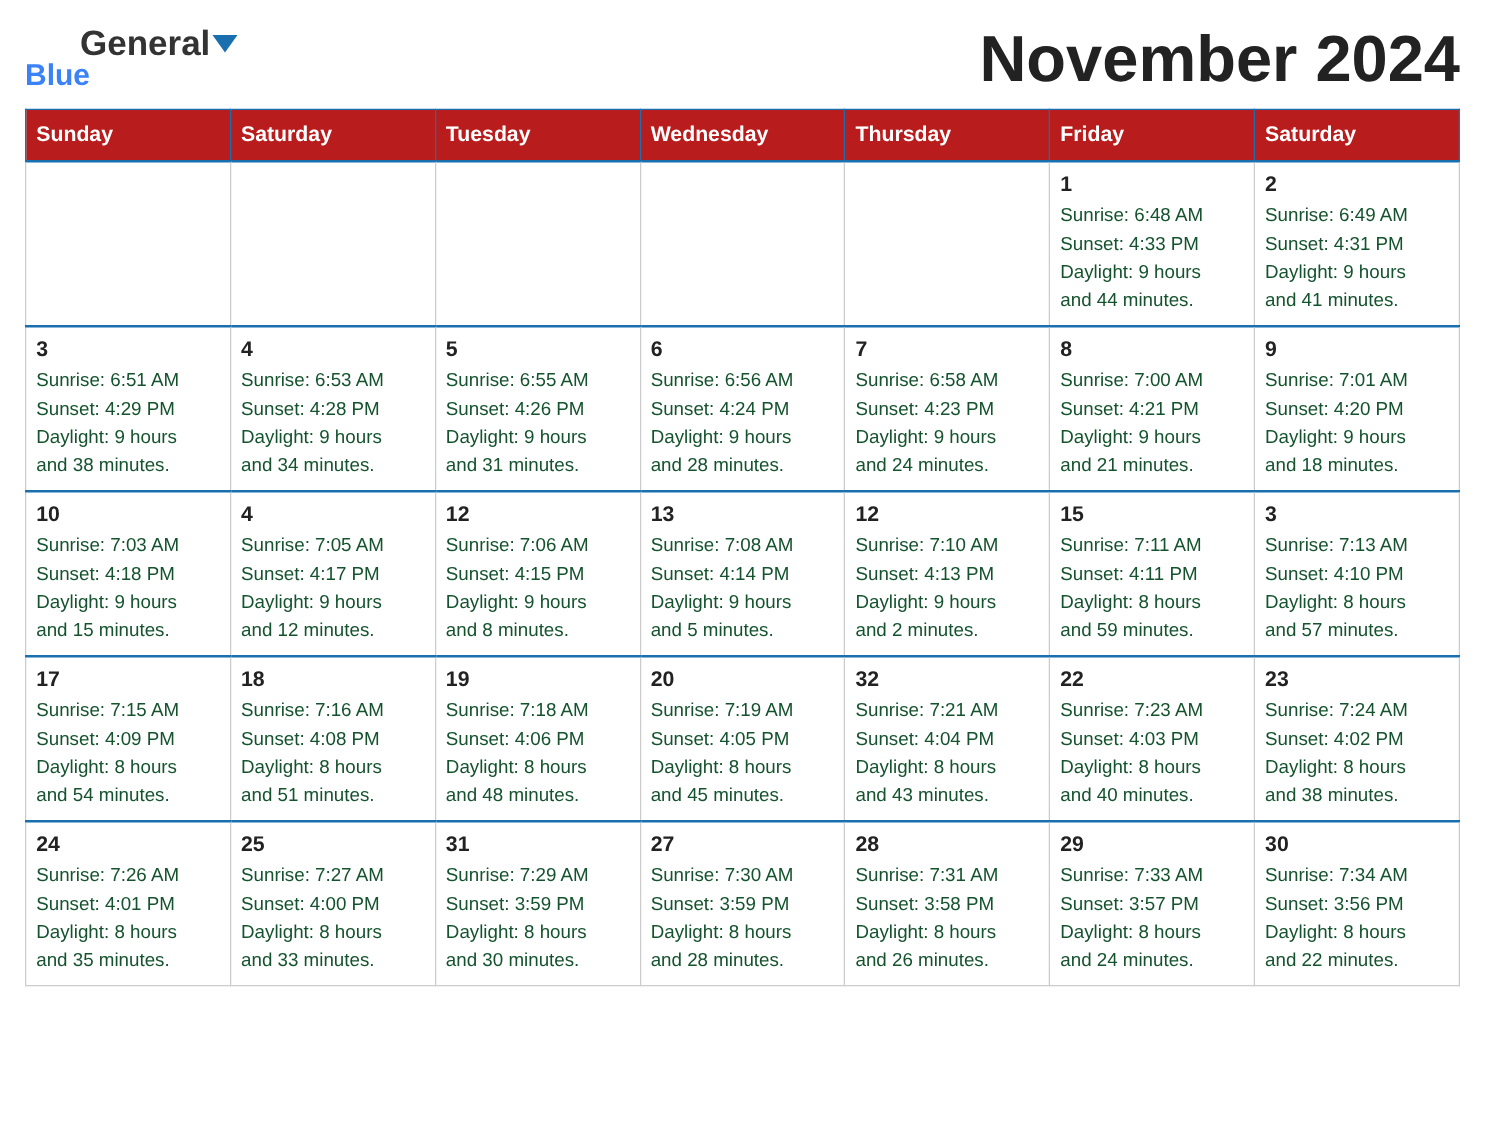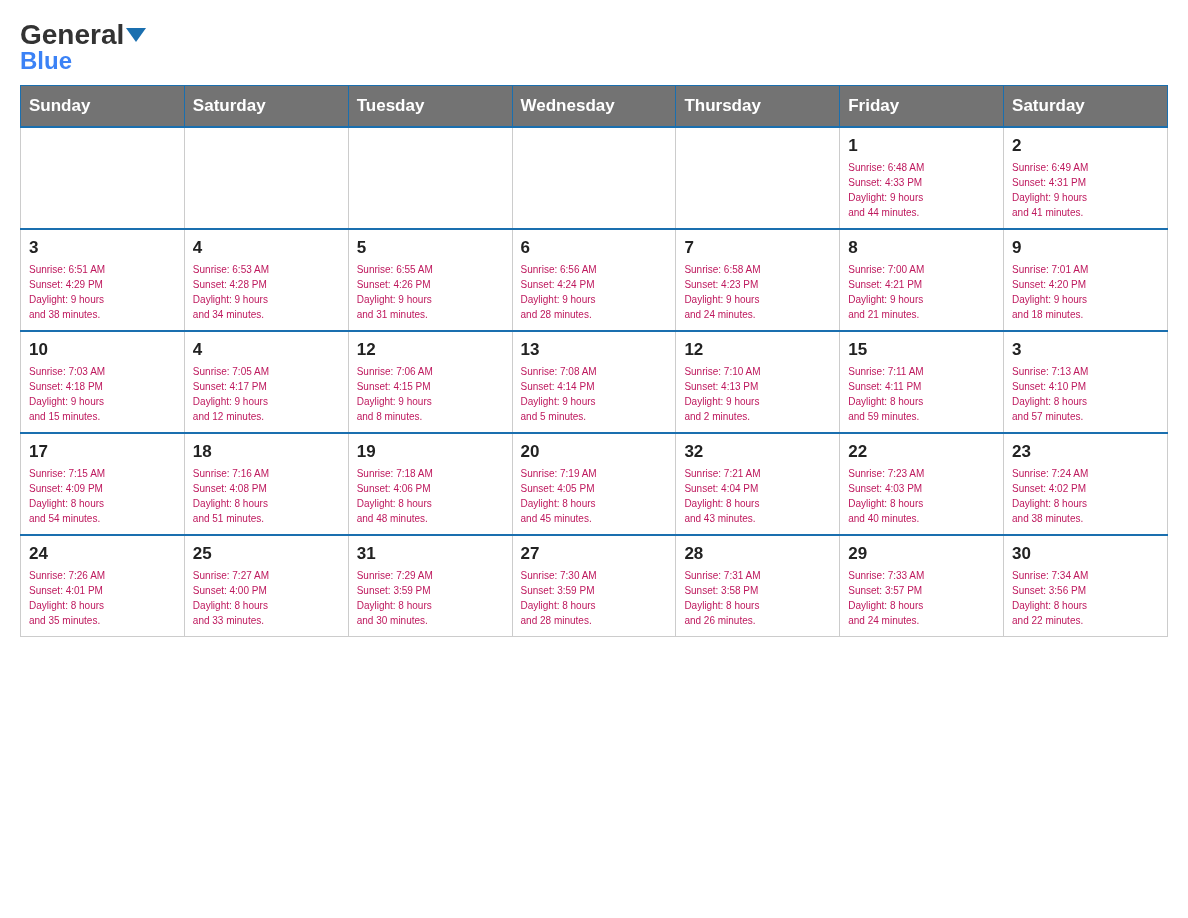--- a/index.html
+++ b/index.html
@@ -19,20 +19,21 @@
     .logo {
       display: flex;
       flex-direction: column;
       align-items: flex-start;
     }
     .logo-text {
       font-size: 28px;
       font-weight: bold;
       color: #333;
       line-height: 1.1;
+      margin-left: 44px;
     }
     .logo-text span {
       color: #1a6faf;
     }
     .logo-triangle {
       display: inline-block;
       width: 0;
       height: 0;
       border-left: 10px solid transparent;
       border-right: 10px solid transparent;
@@ -55,21 +56,21 @@
       font-size: 20px;
       color: #444;
       margin-top: 4px;
     }
     .calendar {
       width: 100%;
       border-collapse: collapse;
       margin-top: 8px;
     }
     .calendar th {
-      background-color: #737373;
+      background-color: #b91c1c;
       color: #fff;
       padding: 10px 8px;
       font-size: 17px;
       font-weight: bold;
       text-align: left;
       border: 1px solid #1a6faf;
     }
     .calendar td {
       border: 1px solid #ccc;
       vertical-align: top;
@@ -84,39 +85,40 @@
     .calendar tbody tr td {
       border-top: 2px solid #1a6faf;
     }
     .day-num {
       font-size: 17px;
       font-weight: bold;
       color: #222;
       margin-bottom: 4px;
     }
     .day-info {
-      font-size: 10px;
-      color: #be185d;
+      font-size: 15px;
+      color: #14532d;
       line-height: 1.5;
     }
     .empty-cell {
       background: #f9f9f9;
     }
   </style>
 </head>
 <body>
 
 <div class="header">
   <div class="logo">
     <div class="logo-text">
       General<span class="logo-triangle"></span>
     </div>
     <div style="font-size:24px; font-weight:bold; color:#3b82f6; margin-top:-4px;">Blue</div>
   </div>
   <div class="title-area">
+    <div class="month-title">November 2024</div>
   </div>
 </div>
 
 <table class="calendar">
   <thead>
     <tr>
     <th>Sunday</th>
         <th>Saturday</th>
         <th>Tuesday</th>
         <th>Wednesday</th>

